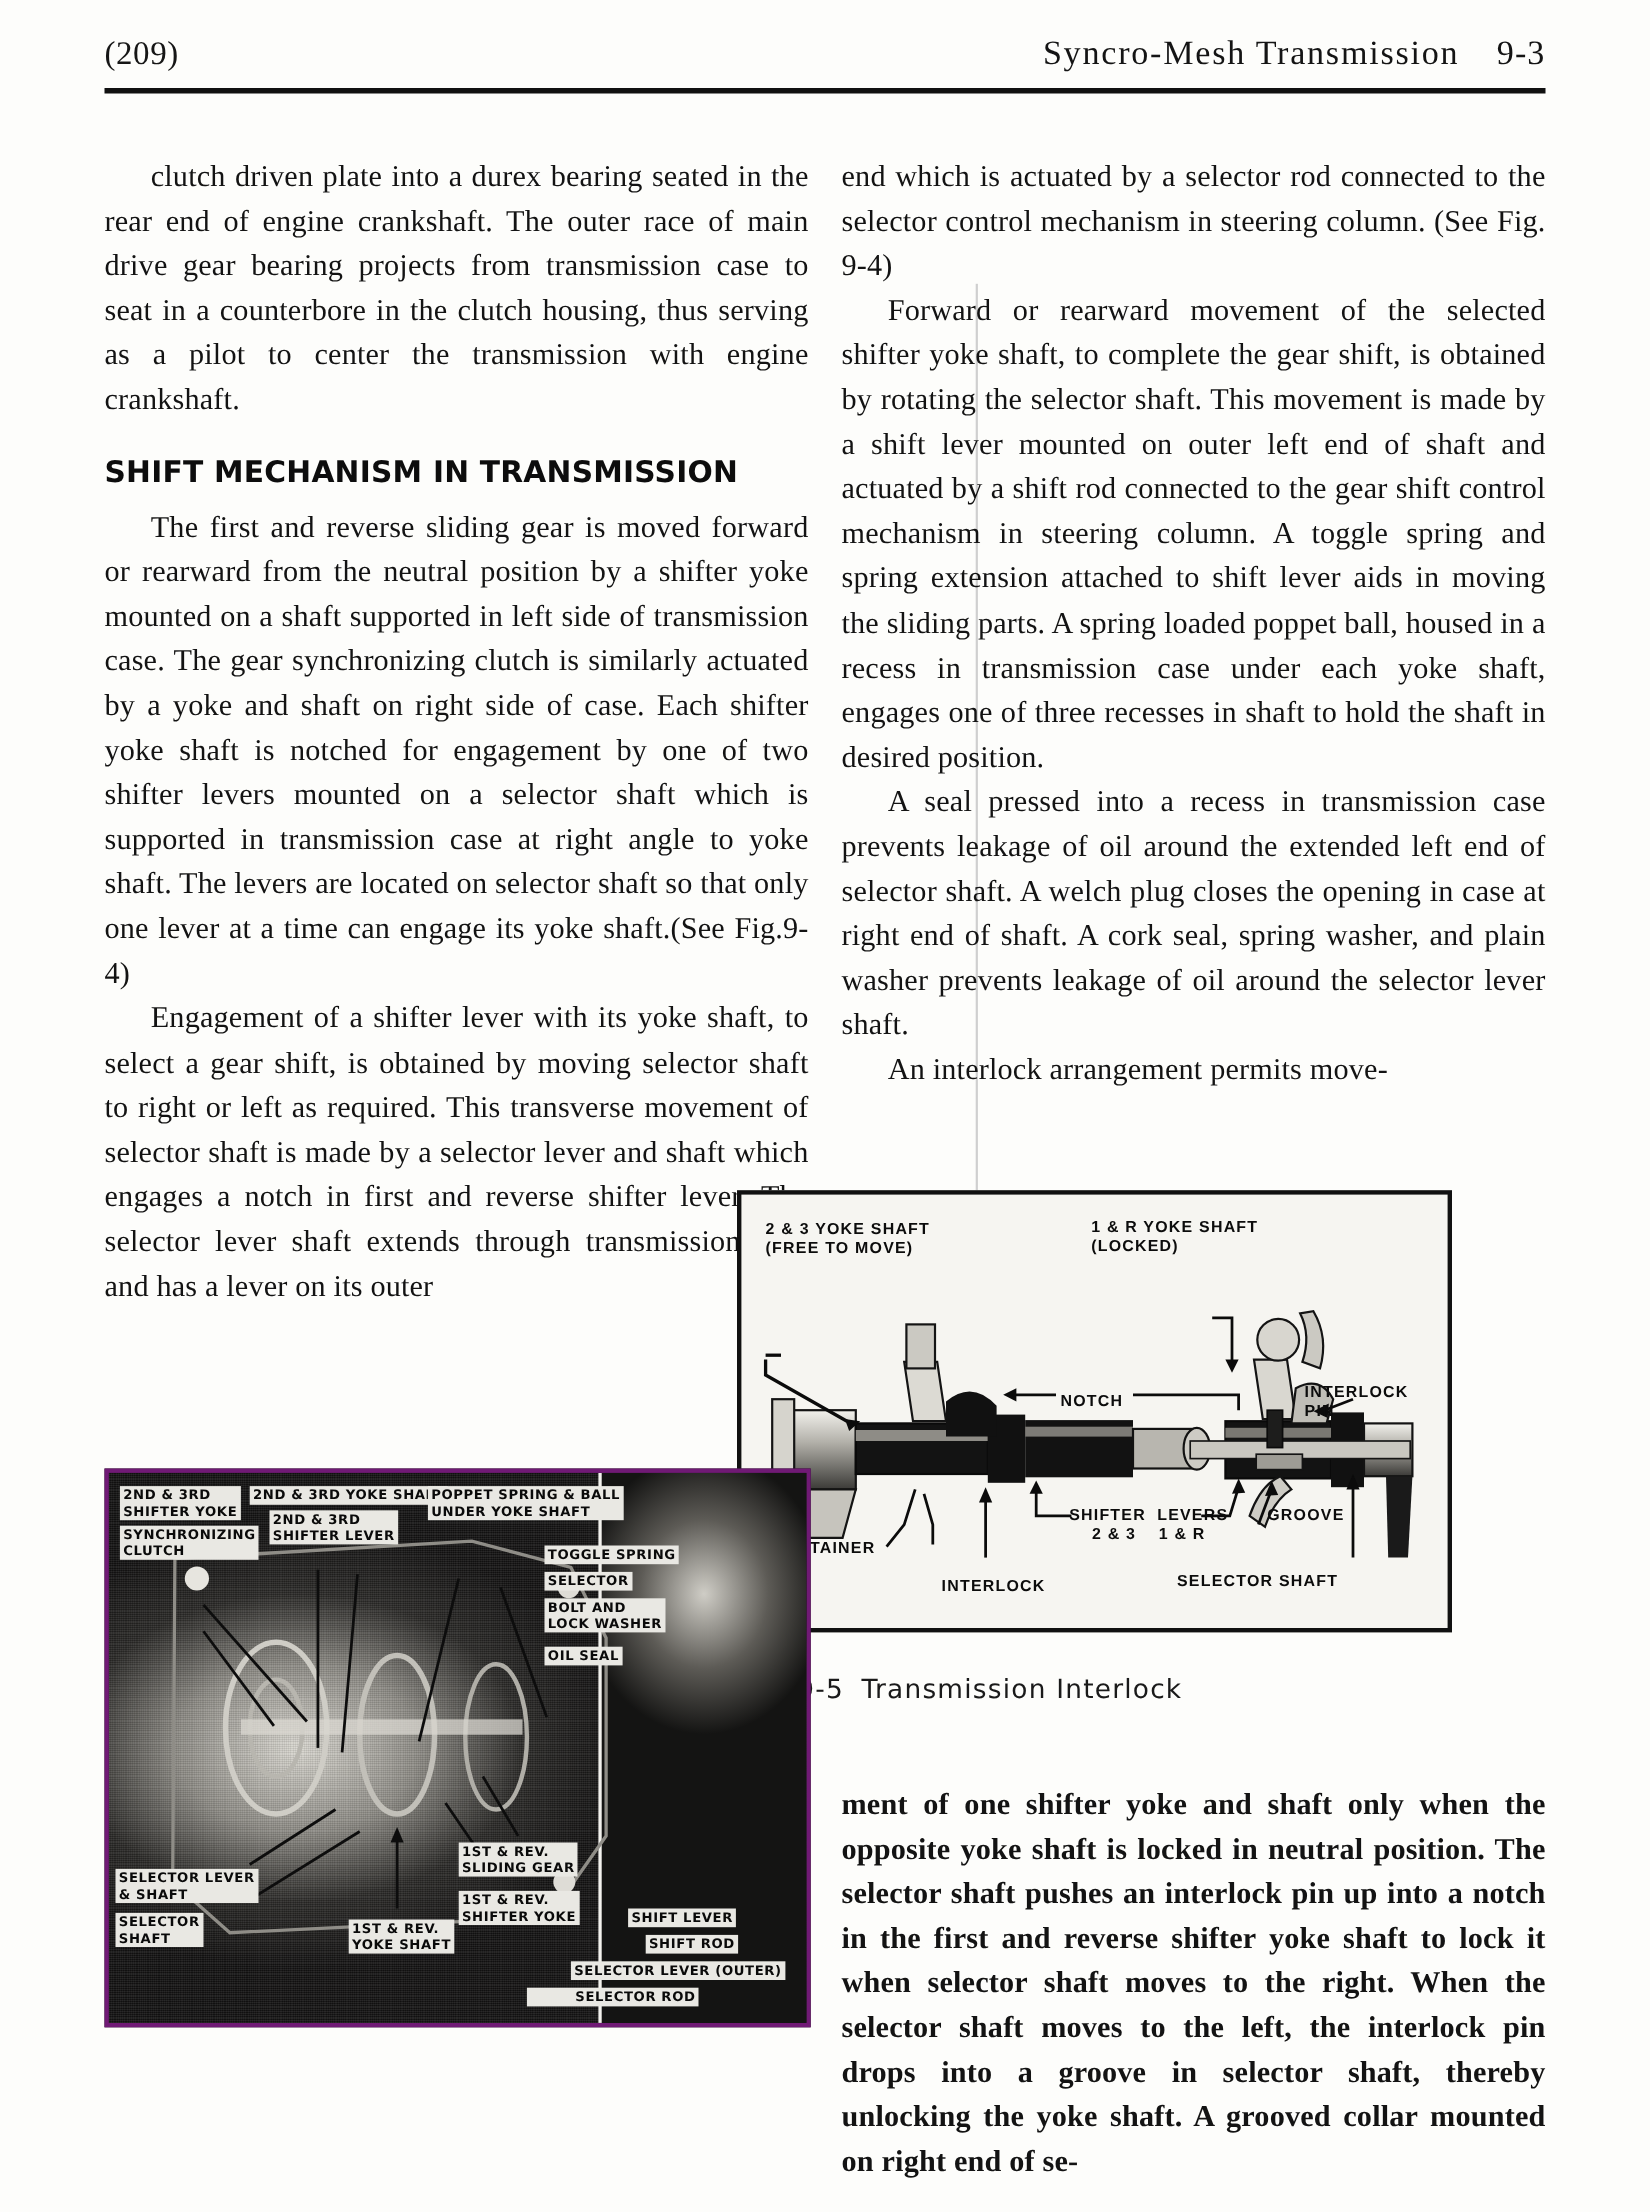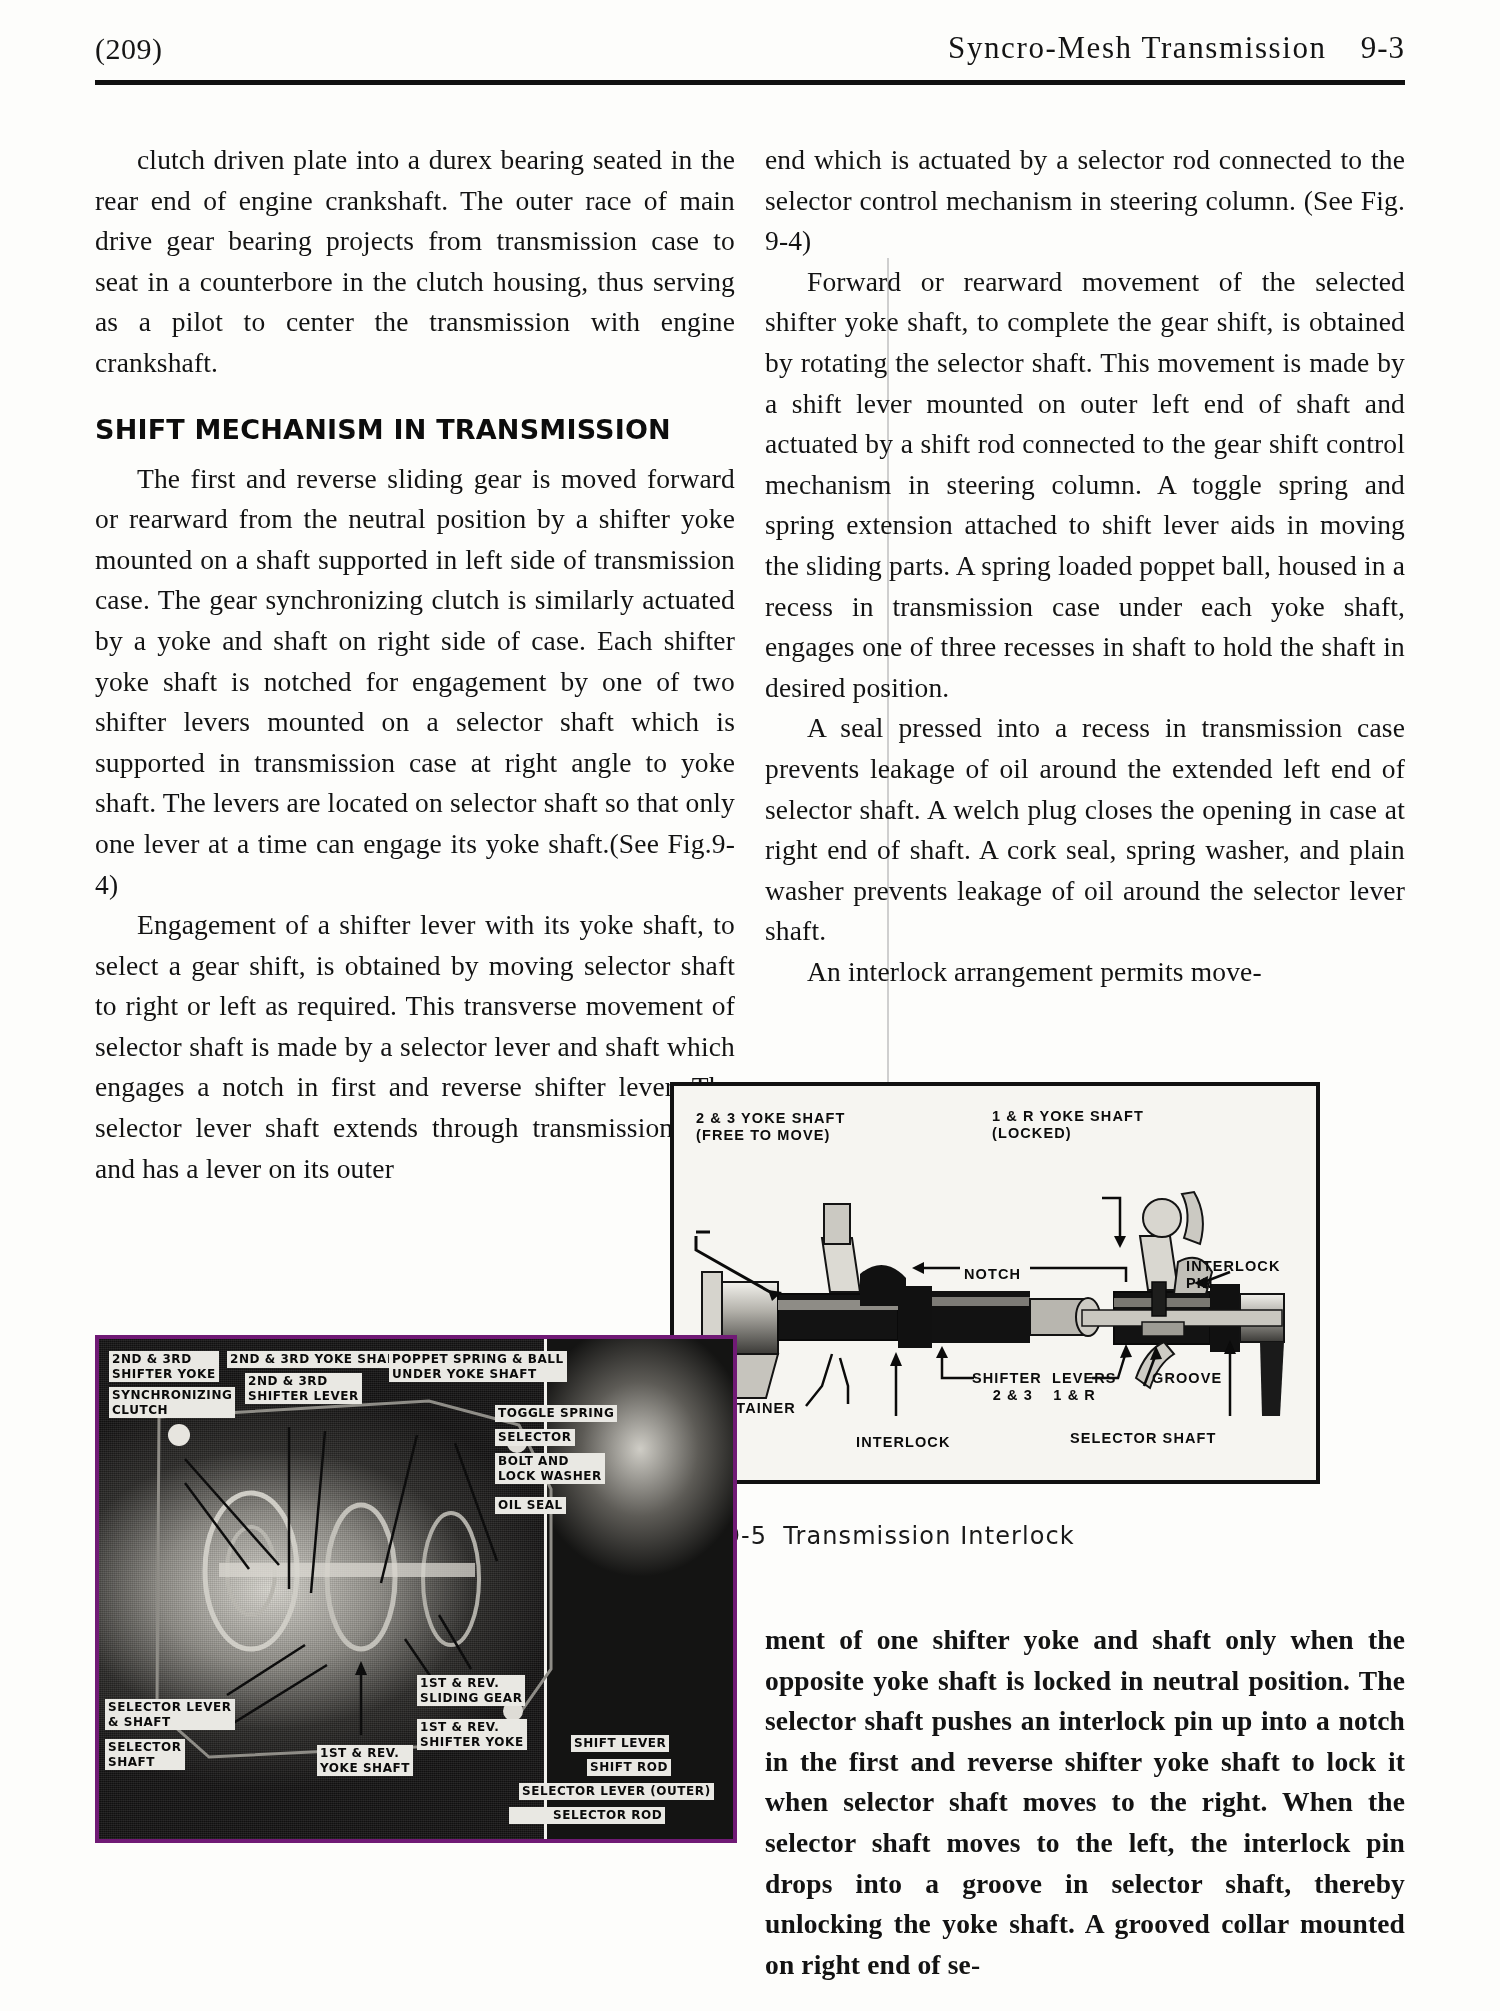--- a/index.html
+++ b/index.html
@@ -388,18 +388,18 @@
       <div class="lbl94" style="left:6px;   top:360px;"><span>SELECTOR LEVER</span><br><span>&amp; SHAFT</span></div>
       <div class="lbl94" style="left:6px;   top:400px;"><span>SELECTOR</span><br><span>SHAFT</span></div>
       <div class="lbl94" style="left:218px; top:406px;"><span>1ST &amp; REV.</span><br><span>YOKE SHAFT</span></div>
 
       <div class="lbl94" style="left:318px; top:336px;"><span>1ST &amp; REV.</span><br><span>SLIDING GEAR</span></div>
       <div class="lbl94" style="left:318px; top:380px;"><span>1ST &amp; REV.</span><br><span>SHIFTER YOKE</span></div>
 
       <div class="lbl94" style="left:472px; top:396px;">SHIFT LEVER</div>
       <div class="lbl94" style="left:488px; top:420px;">SHIFT ROD</div>
       <div class="lbl94" style="left:420px; top:444px;">SELECTOR LEVER (OUTER)</div>
-      <div class="lbl94" style="left:410px; top:468px;padding-left:44px;">SELECTOR ROD</div>
+      <div class="lbl94" style="left:380px; top:468px;padding-left:44px;">SELECTOR ROD</div>
     </div>
 
   </figure>
 
 </div>
 
 </body></html>

